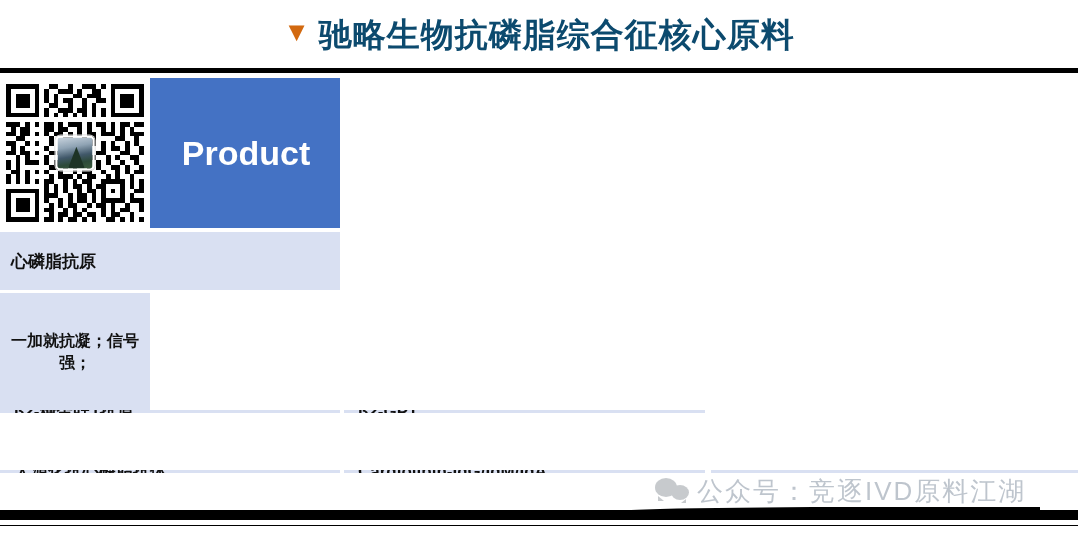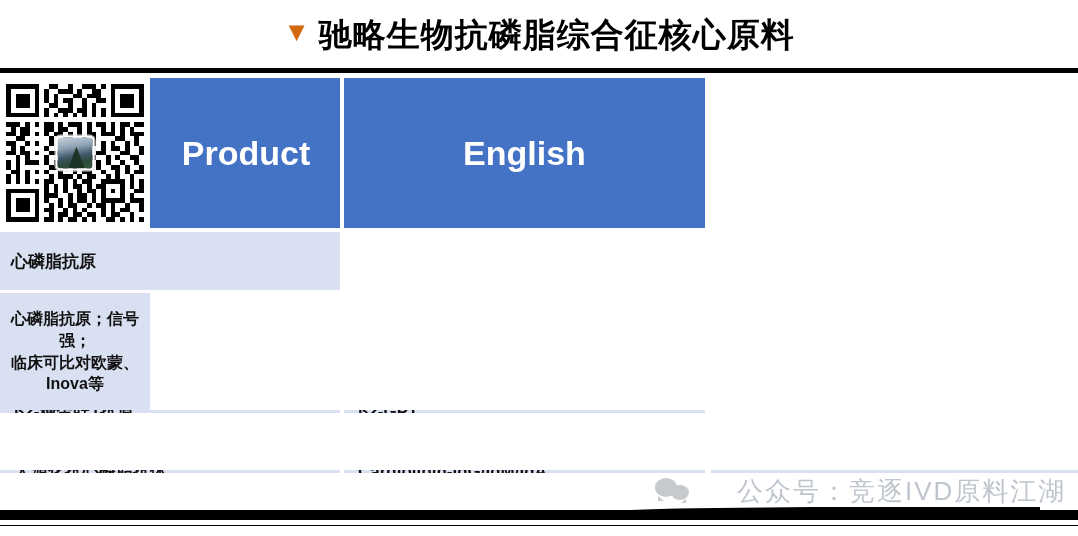--- a/index.html
+++ b/index.html
@@ -21,21 +21,21 @@
     left: 0;
     top: 0;
     width: 1078px;
     height: 68px;
     display: flex;
     align-items: center;
     justify-content: center;
     background: #ffffff;
   }
   .title-text {
-    color: #000000;
+    color: #0c4a6e;
     font-size: 33px;
     font-weight: bold;
     letter-spacing: 1px;
     white-space: nowrap;
     line-height: 1;
   }
   .title-marker {
     color: #D2690F;
     font-size: 27px;
     margin-right: 9px;
@@ -196,21 +196,20 @@
     width: 0; height: 0;
     border-right: 5px solid #9aa0a6;
     border-top: 4px solid transparent;
   }
   .wm-text {
     color: #a9b2bd;
     font-size: 26px;
     letter-spacing: 2px;
     white-space: nowrap;
     opacity: .75;
-    margin-left: 40px;
   }
 
   
   .bottom-shadow {
     position: absolute;
     left: 0;
     bottom: 0;
     width: 1078px;
     height: 10px;
     background: #000000;
@@ -452,38 +451,36 @@
             <rect x="24" y="28" width="1" height="1"></rect>
               <rect x="28" y="28" width="1" height="1"></rect>
           </g>
         </svg>
         <div class="qr-logo"></div>
       </div>
     </div>
     <div class="hcell"></div>
     <div class="hcell">Product</div>
     <div class="vrule"></div>
-    <div class="hcell">English</div>
     <div class="vrule"></div>
 
     <div class="gap"></div>
     <div class="gap"></div>
     <div class="gap"></div>
     <div class="gap"></div>
     <div class="gap"></div>
     <div class="gap"></div>
     <div class="gap"></div>
 
     <div class="cell" style="grid-column: 1 / span 3; padding-left: 11px;">心磷脂抗原</div>
     <div class="vrule"></div>
     <div class="vrule"></div>
     <div class="cell adv" style="grid-row: 5 / span 3;">
       <div>
-        <div>心磷脂抗原；信号强；</div>
-        <div>临床可比对欧蒙、Inova等</div>
+        <div>一加就抗凝；信号强；</div>
       </div>
     </div>
 
     <div class="gap"></div>
     <div class="gap"></div>
     <div class="gap"></div>
     <div class="gap"></div>
     <div class="gap"></div>
     <div class="gap"></div>
 

